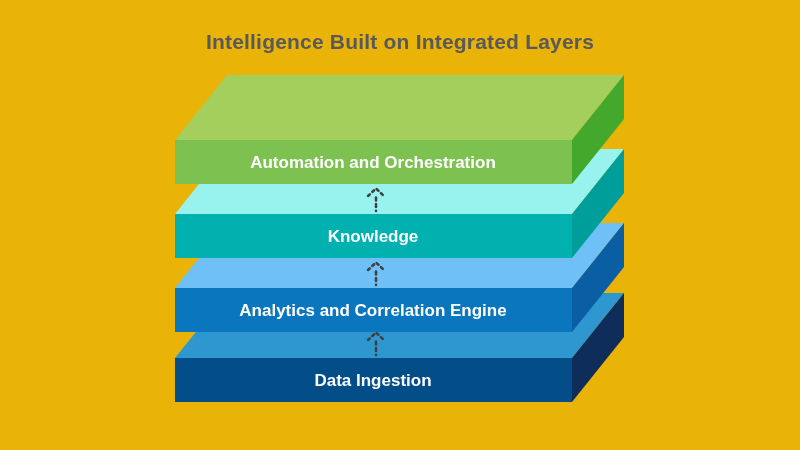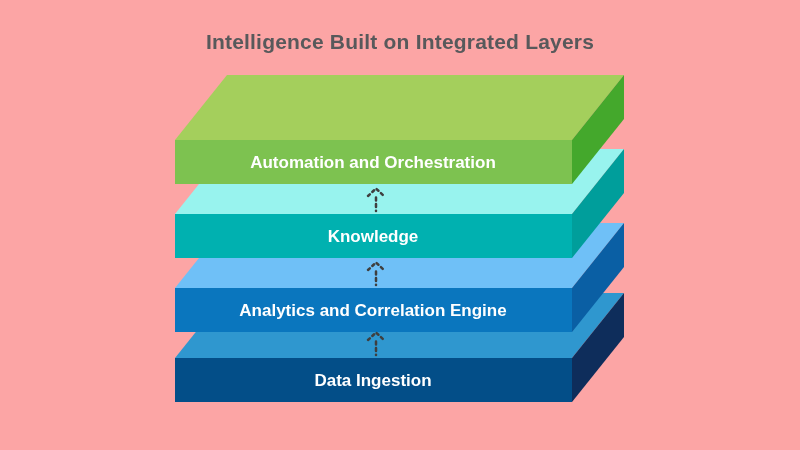--- a/index.html
+++ b/index.html
@@ -1,21 +1,21 @@
 <!DOCTYPE html>
 <html><head>
 <meta charset="utf-8">
 <style>
   html, body { margin: 0; padding: 0; }
   body { background: #000; font-family: "Liberation Sans", sans-serif; }
   .stage {
     position: relative;
     width: 800px;
     height: 450px;
-    background: #fca5a5;
+    background: #eab308;
     overflow: hidden;
   }
   .diagram-title {
     position: absolute;
     top: 30px;
     left: 0;
     width: 100%;
     text-align: center;
     font-size: 21px;
     font-weight: bold;

